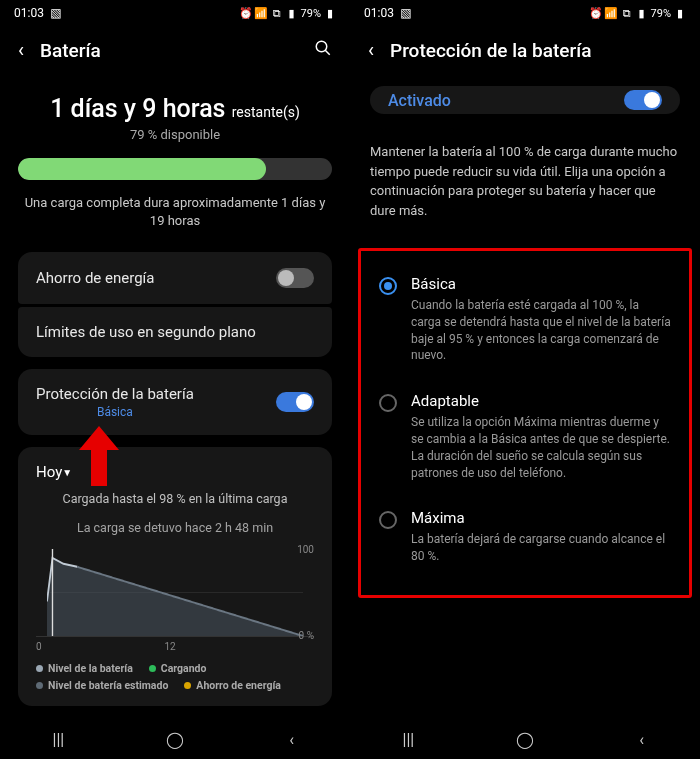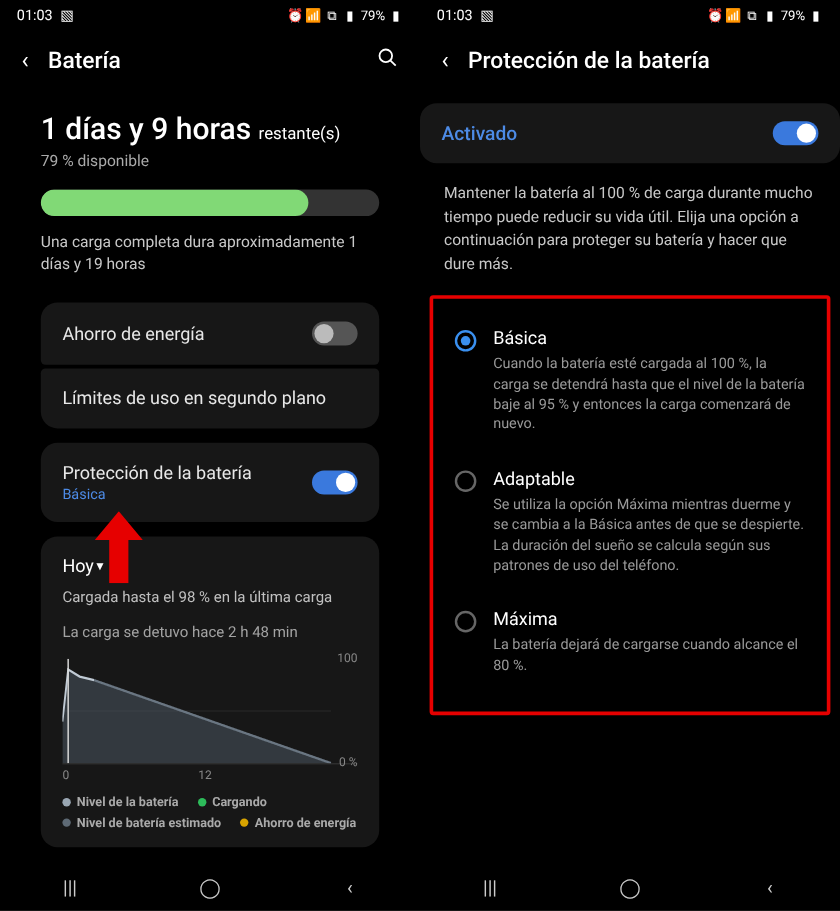--- a/index.html
+++ b/index.html
@@ -41,21 +41,21 @@
     font-size: 20px;
     color: #fff;
   }
   .header-title {
     font-size: 19px;
     font-weight: 500;
     color: #fff;
     flex: 1;
   }
   .search-icon { font-size: 18px; color: #fff; }
-  .content { padding: 0 34px; flex: 1; overflow: hidden; }
+  .content { padding: 0 18px; flex: 1; overflow: hidden; text-align: center; }
   .big-time {
     font-size: 25px;
     font-weight: 500;
     color: #fff;
     margin-top: 18px;
   }
   .big-time .sub {
     font-size: 14px;
     font-weight: 400;
   }
@@ -160,32 +160,32 @@
   .arrow-annot {
     position:absolute;
     left: 75px;
     top: 426px;
     z-index: 10;
   }
   
   .activated-row {
     background:#171717;
     border-radius:14px;
-    margin: 10px 0 0;
-    padding: 15px 18px;
+    margin: 10px 20px 0;
+    padding: 4px 18px;
     display:flex;
     align-items:center;
     justify-content:space-between;
   }
   .activated-label { color:#4d8be6; font-size:16px; font-weight:500; }
   .desc {
     font-size:13px;
     color:#c8c8c8;
     line-height:1.5;
-    padding: 16px 20px;
+    padding: 28px 20px;
   }
   .options-box {
     border: 3px solid #e60000;
     border-radius: 3px;
     margin: 0 8px;
     padding: 10px 6px 16px;
   }
   .option {
     display:flex;
     gap: 14px;

